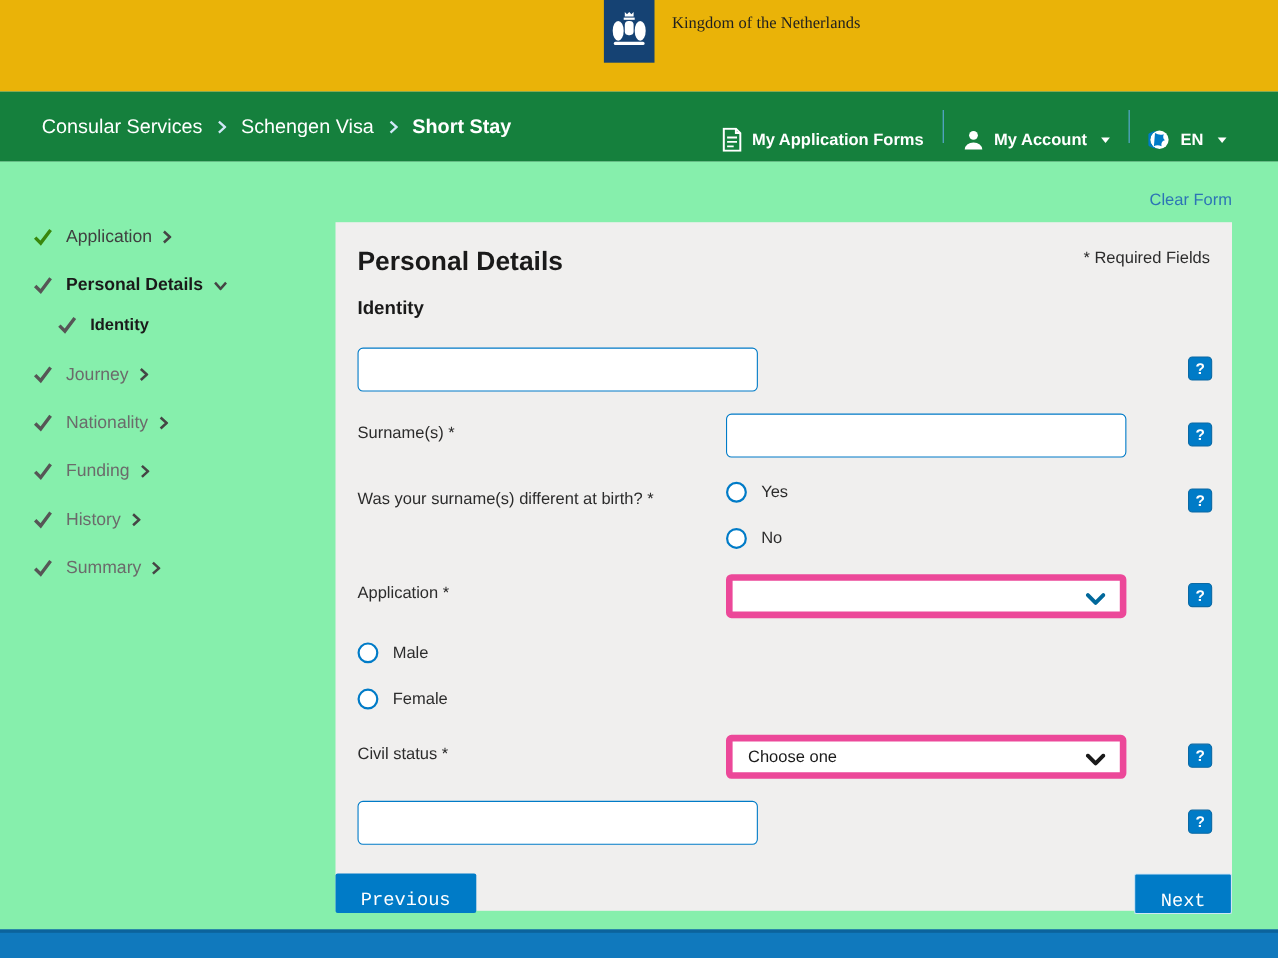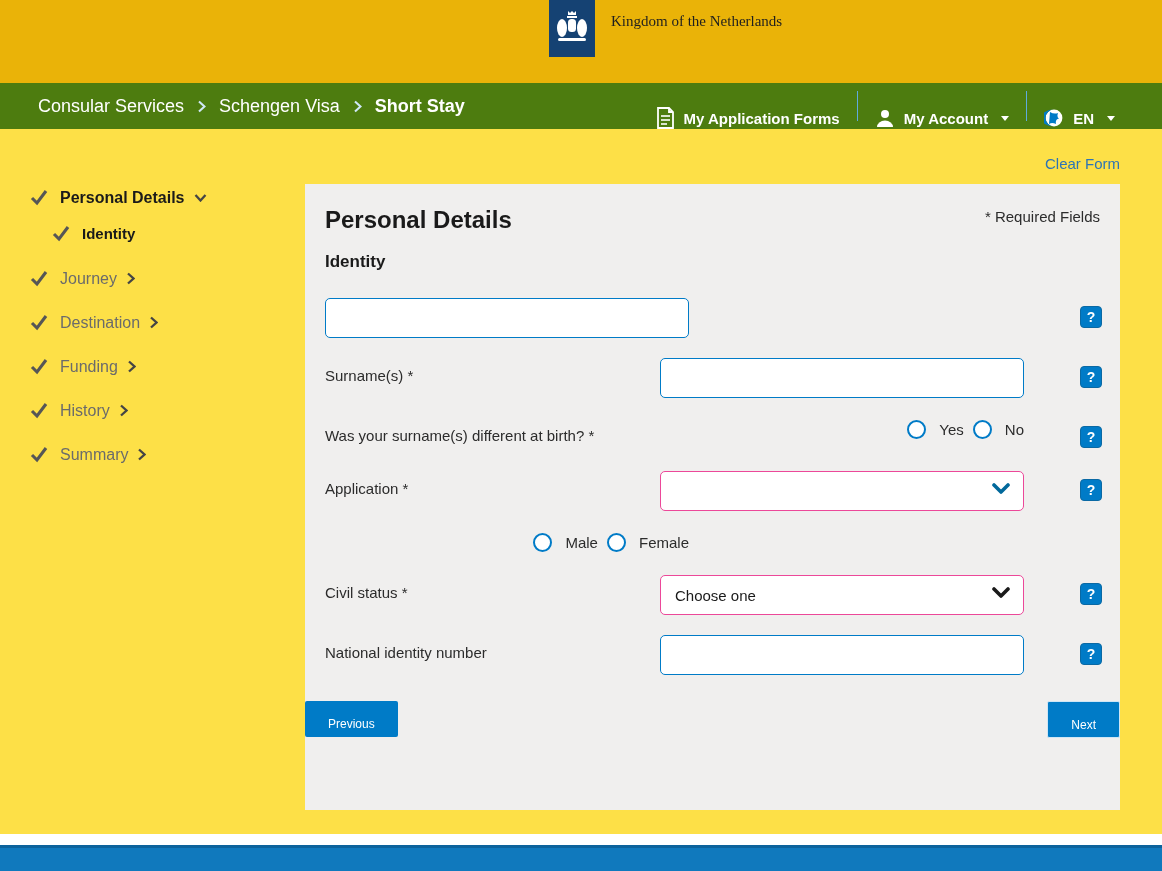--- a/index.html
+++ b/index.html
@@ -4,59 +4,59 @@
 <style>
   html,body{margin:0;padding:0;background:#fff;}
   body{width:1162px;height:871px;position:relative;overflow:hidden;
        font-family:"Liberation Sans",sans-serif;color:#2c2c2c;}
   
   .top-header{height:83px;background:#eab308;position:relative;}
   .logo-wrap{position:absolute;left:549px;top:0;display:flex;cursor:pointer;}
   .logo-flag{width:46px;height:57px;background:#154273;display:flex;align-items:flex-start;justify-content:center;padding-top:8px;box-sizing:border-box;}
   .logo-text{margin-left:16px;margin-top:13px;font-family:"Liberation Serif","DejaVu Serif",serif;font-size:15px;color:#1f1f1f;white-space:nowrap;}
   
-  .navbar{height:46px;background:#4d7c0f;display:flex;align-items:center;padding:0 30px 0 38px;box-sizing:border-box;}
+  .navbar{height:64px;background:#15803d;display:flex;align-items:center;padding:0 30px 0 38px;box-sizing:border-box;}
   .breadcrumb{display:flex;align-items:center;gap:13px;color:#fff;font-size:18px;}
   .crumb{color:#fff;text-decoration:none;cursor:pointer;white-space:nowrap;}
   .crumb.current{font-weight:bold;cursor:default;}
   .crumb-sep{display:flex;align-items:center;}
   .nav-right{margin-left:auto;display:flex;align-items:center;color:#fff;font-size:15px;font-weight:bold;}
   .nav-link{display:flex;align-items:center;gap:9px;padding:0 17px;cursor:pointer;white-space:nowrap;margin-top:24px;}
   .nav-sep{width:1px;height:30px;background:#5fabdc;}
   .caret-down{width:0;height:0;border-left:4px solid transparent;border-right:4px solid transparent;border-top:5px solid #fff;margin-left:4px;}
   .nav-icon{display:flex;align-items:center;}
   
-  .content{position:relative;height:705px;background:#fde047;}
+  .content{position:relative;height:705px;background:#86efac;}
   .clear-form{position:absolute;top:26px;right:42px;font-size:15px;color:#2d74b5;text-decoration:none;cursor:pointer;}
   
   .sidebar{position:absolute;left:30px;top:57px;width:265px;}
   .sb-item{display:flex;align-items:center;margin-bottom:21px;height:23px;font-size:16px;color:#6b6b6b;cursor:pointer;}
   .sb-item.done{color:#3f3f3f;}
   .sb-item.active,.sb-item.active-sub{color:#1a1a1a;font-weight:bold;}
   .sb-item.indent{margin-left:22px;margin-top:-8px;margin-bottom:22px;font-size:15px;}
   .sb-check{display:flex;align-items:center;margin-right:12px;}
   .sb-chevron{display:flex;align-items:center;margin-left:9px;}
   
   .panel{position:absolute;left:305px;top:55px;width:815px;height:626px;background:#f0efee;box-sizing:border-box;}
   .required-note{position:absolute;top:24px;right:20px;font-size:15px;color:#2c2c2c;}
   .panel-title{font-size:24px;font-weight:bold;color:#1a1a1a;margin:22px 0 0 20px;}
   .section-title{font-size:17px;font-weight:bold;color:#1a1a1a;margin:18px 0 26px 20px;}
   .form-row{display:flex;align-items:flex-start;margin:0 18px 20px 20px;}
   .form-row.radio-row{margin-bottom:23px;}
   .field-label{width:335px;padding-top:9px;font-size:15px;color:#2c2c2c;box-sizing:border-box;padding-right:14px;}
   .control{width:364px;}
   .text-input{width:364px;height:40px;border:1px solid #007bc7;border-radius:5px;background:#fff;box-sizing:border-box;font-size:15px;padding:0 12px;outline:none;font-family:"Liberation Sans",sans-serif;}
-  .select-box{width:364px;height:40px;border:1px solid #ec4899;border-radius:5px;background:#fff;box-sizing:border-box;display:flex;align-items:center;padding:0 14px;font-size:15px;color:#1a1a1a;position:relative;cursor:pointer;}
+  .select-box{width:364px;height:40px;border:6px solid #ec4899;border-radius:5px;background:#fff;box-sizing:border-box;display:flex;align-items:center;padding:0 14px;font-size:15px;color:#1a1a1a;position:relative;cursor:pointer;}
   .select-chevron{position:absolute;right:13px;top:11px;display:flex;}
-  .radio-group{display:flex;flex-direction:row;gap:9px;padding-top:2px;justify-content:flex-end;}
+  .radio-group{display:flex;flex-direction:column;gap:23px;padding-top:2px;justify-content:flex-end;}
   .radio-option{display:flex;align-items:center;gap:13px;font-size:15px;color:#2c2c2c;cursor:pointer;}
   .radio-circle{width:19px;height:19px;border:2px solid #007bc7;border-radius:50%;background:#fff;box-sizing:border-box;flex:0 0 auto;}
   .help-btn{margin-left:auto;margin-top:8px;width:22px;height:22px;background:#007bc7;color:#fff;border:1px solid #0a69a4;border-radius:4px;font-weight:bold;font-size:14px;line-height:1;display:flex;align-items:center;justify-content:center;cursor:pointer;padding:0;font-family:"Liberation Sans",sans-serif;}
   .buttons-row{display:flex;align-items:flex-start;margin-top:26px;}
-  .btn{background:#007bc7;color:#fff;border:none;height:36px;padding:16px 23px;font-size:12px;cursor:pointer;border-radius:2px;font-family:Liberation Sans, sans-serif;}
+  .btn{background:#007bc7;color:#fff;border:none;height:36px;padding:16px 23px;font-size:17px;cursor:pointer;border-radius:2px;font-family:Liberation Mono, monospace;}
   .btn-next{margin-left:auto;border:1px solid #cfe6f5;height:37px;}
   
   .footer-bar{position:absolute;left:0;bottom:0;width:1162px;height:26px;background:#1079bd;border-top:3px solid #0c639c;box-sizing:border-box;}
 </style>
 </head>
 <body>
 
 <header class="top-header">
   <div class="logo-wrap">
     <div class="logo-flag">
@@ -126,20 +126,33 @@
         <span>EN</span>
         <span class="caret-down"></span>
       </div>
     </div>
 </nav>
 
 <main class="content">
   <a href="#" class="clear-form">Clear Form</a>
 
   <aside class="sidebar">
+      <div class="sb-item done">
+        <span class="sb-check">
+          <svg width="18" height="17" viewBox="0 0 18 17">
+            <path d="M2 9 L7 14 L16 2" fill="none" stroke="#39870c" stroke-width="3.1"></path>
+          </svg>
+        </span>
+        <span>Application</span>
+        <span class="sb-chevron">
+          <svg width="9" height="13" viewBox="0 0 9 13">
+            <path d="M2 1.5 L7.5 6.5 L2 11.5" fill="none" stroke="#454545" stroke-width="2.3"></path>
+          </svg>
+        </span>
+      </div>
       <div class="sb-item active">
         <span class="sb-check">
           <svg width="18" height="17" viewBox="0 0 18 17">
             <path d="M2 9 L7 14 L16 2" fill="none" stroke="#565656" stroke-width="3.1"></path>
           </svg>
         </span>
         <span>Personal Details</span>
         <span class="sb-chevron">
           <svg width="13" height="9" viewBox="0 0 13 9">
             <path d="M1.5 2 L6.5 7.5 L11.5 2" fill="none" stroke="#454545" stroke-width="2.3"></path>
@@ -166,21 +179,21 @@
             <path d="M2 1.5 L7.5 6.5 L2 11.5" fill="none" stroke="#454545" stroke-width="2.3"></path>
           </svg>
         </span>
       </div>
       <div class="sb-item todo">
         <span class="sb-check">
           <svg width="18" height="17" viewBox="0 0 18 17">
             <path d="M2 9 L7 14 L16 2" fill="none" stroke="#565656" stroke-width="3.1"></path>
           </svg>
         </span>
-        <span>Destination</span>
+        <span>Nationality</span>
         <span class="sb-chevron">
           <svg width="9" height="13" viewBox="0 0 9 13">
             <path d="M2 1.5 L7.5 6.5 L2 11.5" fill="none" stroke="#454545" stroke-width="2.3"></path>
           </svg>
         </span>
       </div>
       <div class="sb-item todo">
         <span class="sb-check">
           <svg width="18" height="17" viewBox="0 0 18 17">
             <path d="M2 9 L7 14 L16 2" fill="none" stroke="#565656" stroke-width="3.1"></path>
@@ -287,21 +300,20 @@
               <span class="select-chevron">
                 <svg width="18" height="12" viewBox="0 0 18 12">
                   <path d="M2 2 L9 9 L16 2" fill="none" stroke="#1a1a1a" stroke-width="3.6" stroke-linecap="round" stroke-linejoin="round"></path>
                 </svg>
               </span>
             </div>
           </div>
           <button class="help-btn">?</button>
         </div>
         <div class="form-row">
-          <span class="field-label">National identity number</span>
           <div class="control"><input class="text-input" type="text" style=""></div>
           <button class="help-btn">?</button>
         </div>
       </div>
     <div class="buttons-row">
       <button class="btn btn-prev">Previous</button>
       <button class="btn btn-next">Next</button>
     </div>
   </section>
 </main>

